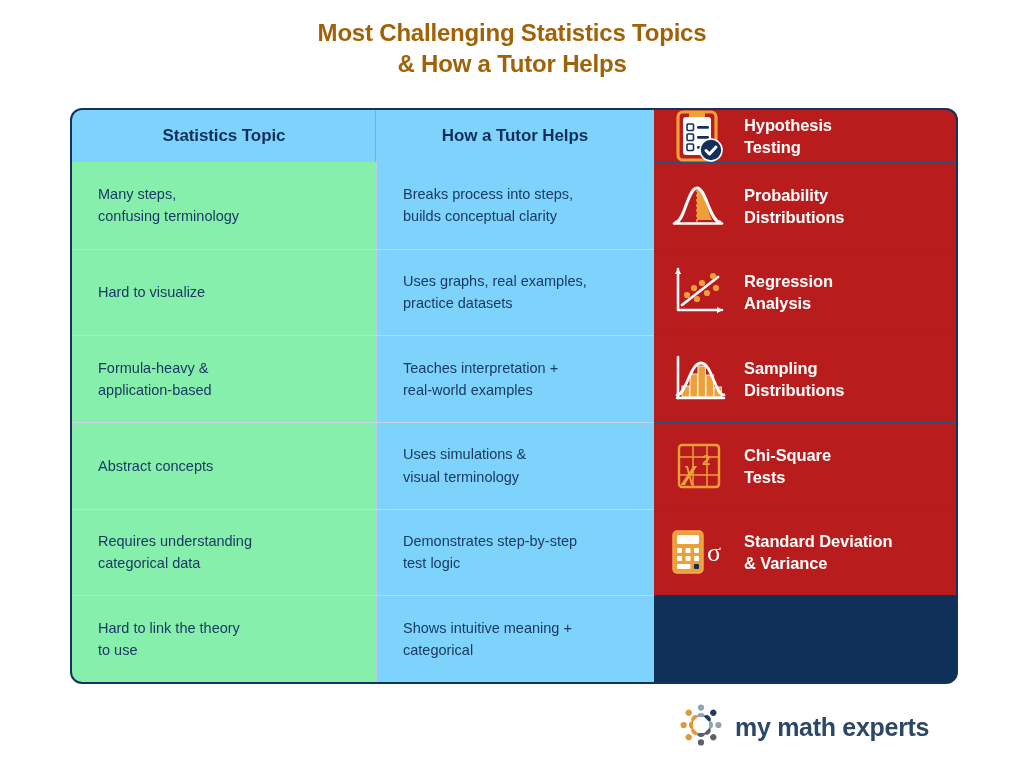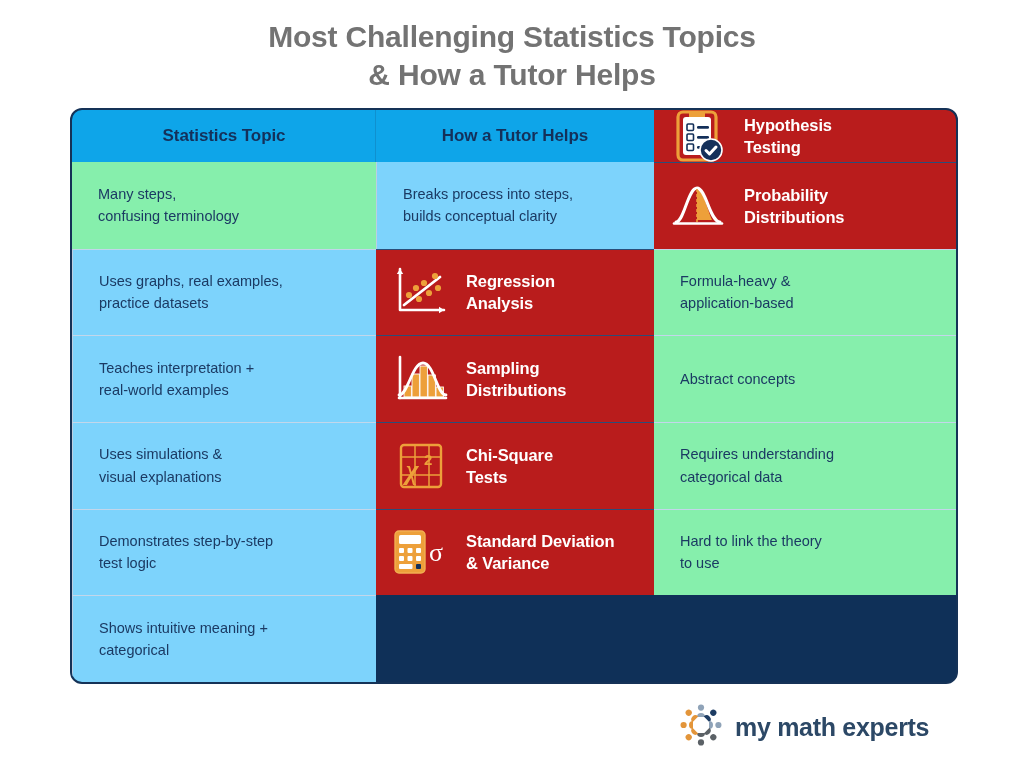--- a/index.html
+++ b/index.html
@@ -15,23 +15,23 @@
     position: relative;
   }
 
   
   .title-block {
     position: absolute;
     top: 18px;
     left: 0;
     width: 1024px;
     text-align: center;
-    color: #737373;
+    color: #a16207;
     font-weight: bold;
-    font-size: 30px;
+    font-size: 24px;
     line-height: 1.28;
     letter-spacing: -0.2px;
   }
   .title-line { display: block; }
 
   
   .table-wrap {
     position: absolute;
     left: 70px;
     top: 108px;
@@ -47,21 +47,21 @@
   .grid {
     display: grid;
     grid-template-columns: 304px 278px 302px;
     grid-template-rows: 52px repeat(6, 1fr);
     width: 100%;
     height: 100%;
   }
 
   
   .hcell {
-    background: #0ea5e9;
+    background: #7dd3fc;
     color: #14305a;
     font-weight: bold;
     font-size: 17px;
     display: flex;
     align-items: center;
     justify-content: center;
     box-shadow: inset -1px 0 0 rgba(20,48,90,0.18);
     letter-spacing: -0.1px;
   }
   .hcell.last { box-shadow: none; }
@@ -180,20 +180,26 @@
           <path d="M6 42 C14 42 18 8 27 8 C36 8 40 42 50 42" fill="none" stroke="#ffffff" stroke-width="3" stroke-linecap="round"></path>
           <line x1="27" y1="9" x2="27" y2="42" stroke="#eda03a" stroke-width="1.6" stroke-dasharray="3 2"></line>
           <line x1="4" y1="43.5" x2="52" y2="43.5" stroke="#ffffff" stroke-width="2.6" stroke-linecap="round"></line>
         </svg>
       </div>
       <div class="topic-label">
         <div>Probability</div>
         <div>Distributions</div>
       </div>
     </div>
+    <div class="c2">
+      <div>
+        <div>Hard to visualize</div>
+        <div></div>
+      </div>
+    </div>
     <div class="c3">
       <div>
         <div>Uses graphs, real examples,</div>
         <div>practice datasets</div>
       </div>
     </div>
 
     <div class="c1">
       <div class="icon-box">
         <svg width="58" height="54" viewBox="0 0 58 54">
@@ -248,21 +254,21 @@
     </div>
     <div class="c2">
       <div>
         <div>Abstract concepts</div>
         <div></div>
       </div>
     </div>
     <div class="c3">
       <div>
         <div>Uses simulations &amp;</div>
-        <div>visual explanations</div>
+        <div>visual terminology</div>
       </div>
     </div>
 
     <div class="c1">
       <div class="icon-box">
         <svg width="54" height="54" viewBox="0 0 54 54">
           <rect x="7" y="6" width="40" height="42" rx="3" fill="none" stroke="#eda03a" stroke-width="2.4"></rect>
           <line x1="7" y1="18" x2="47" y2="18" stroke="#eda03a" stroke-width="1.5"></line>
           <line x1="7" y1="36" x2="47" y2="36" stroke="#eda03a" stroke-width="1.5"></line>
           <line x1="21" y1="6" x2="21" y2="48" stroke="#eda03a" stroke-width="1.5"></line>

